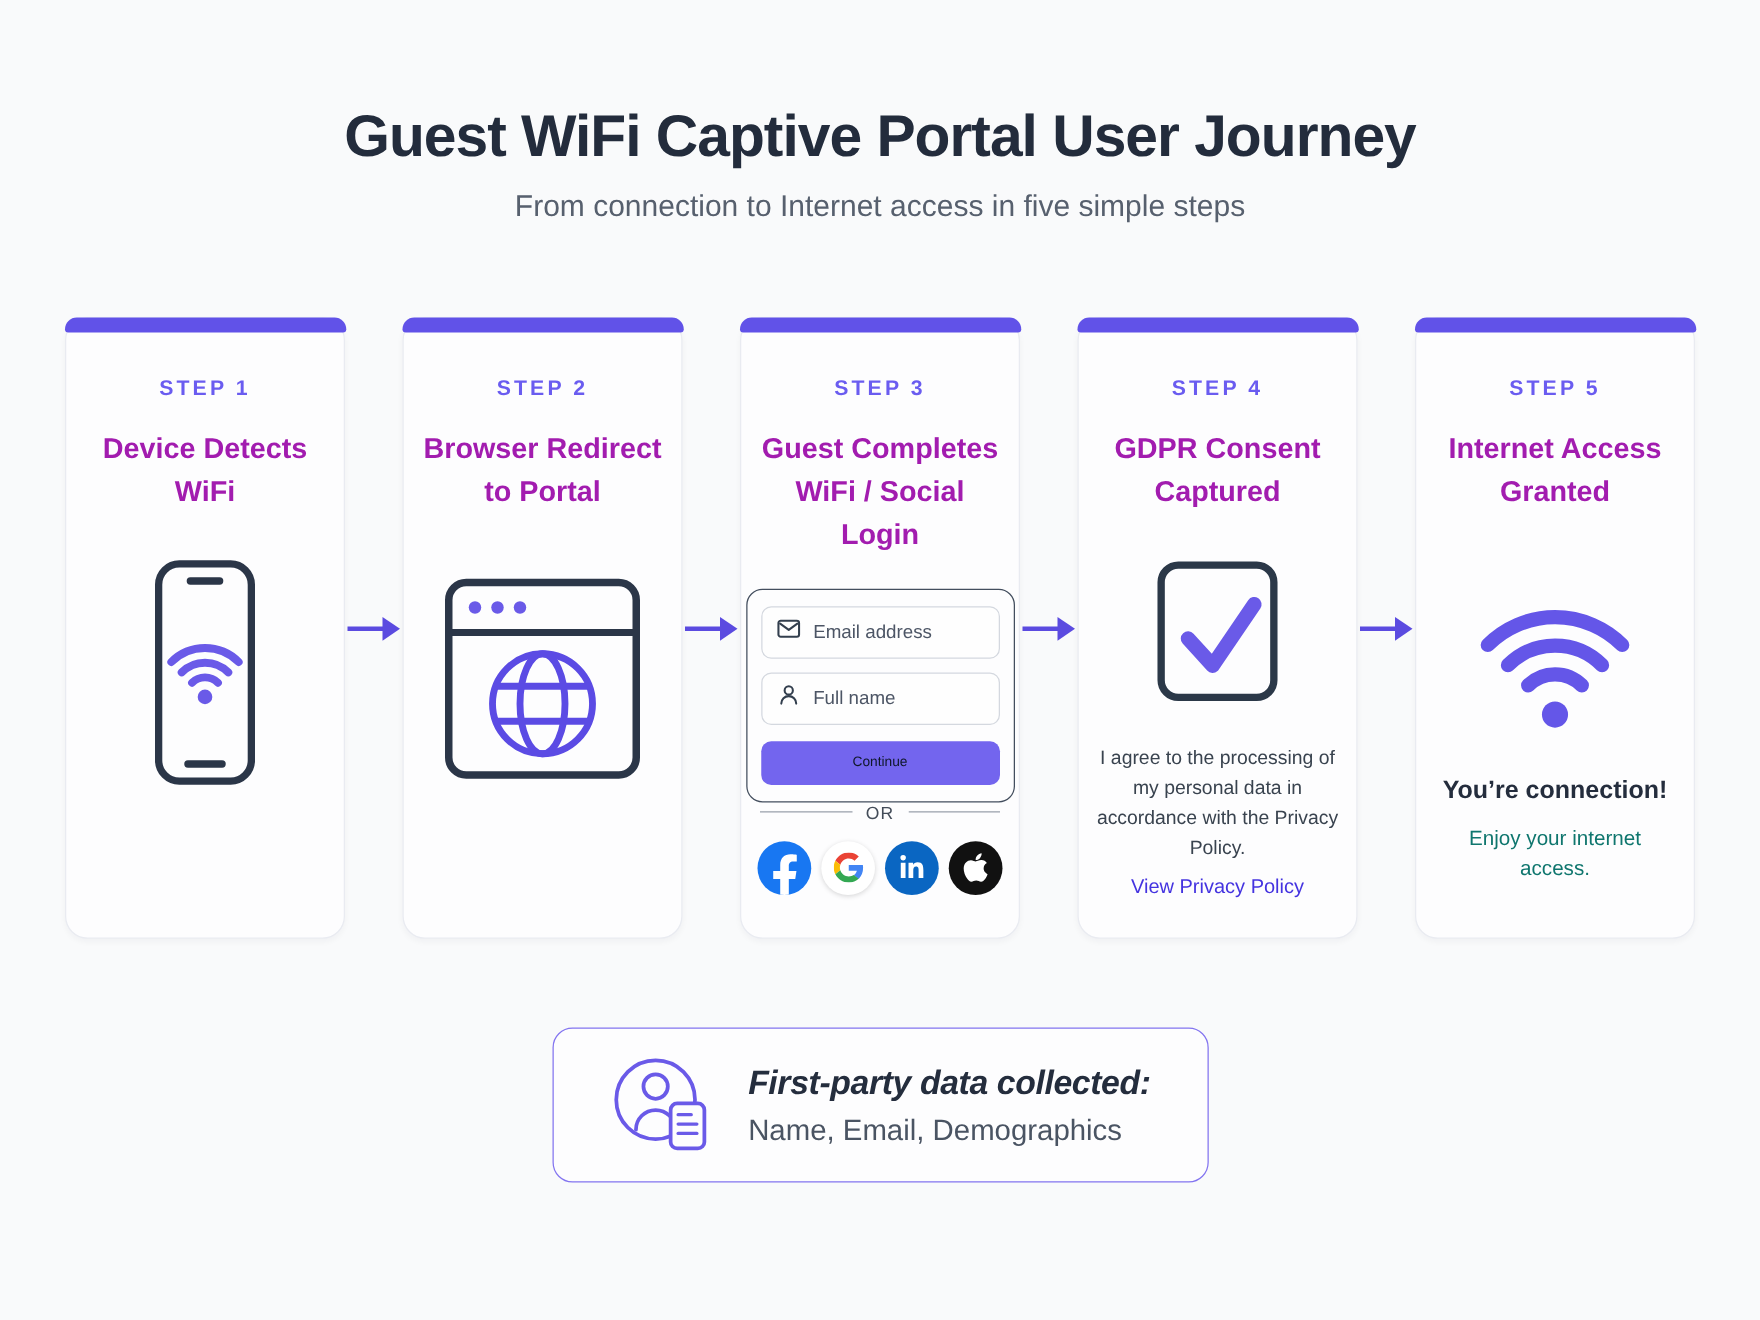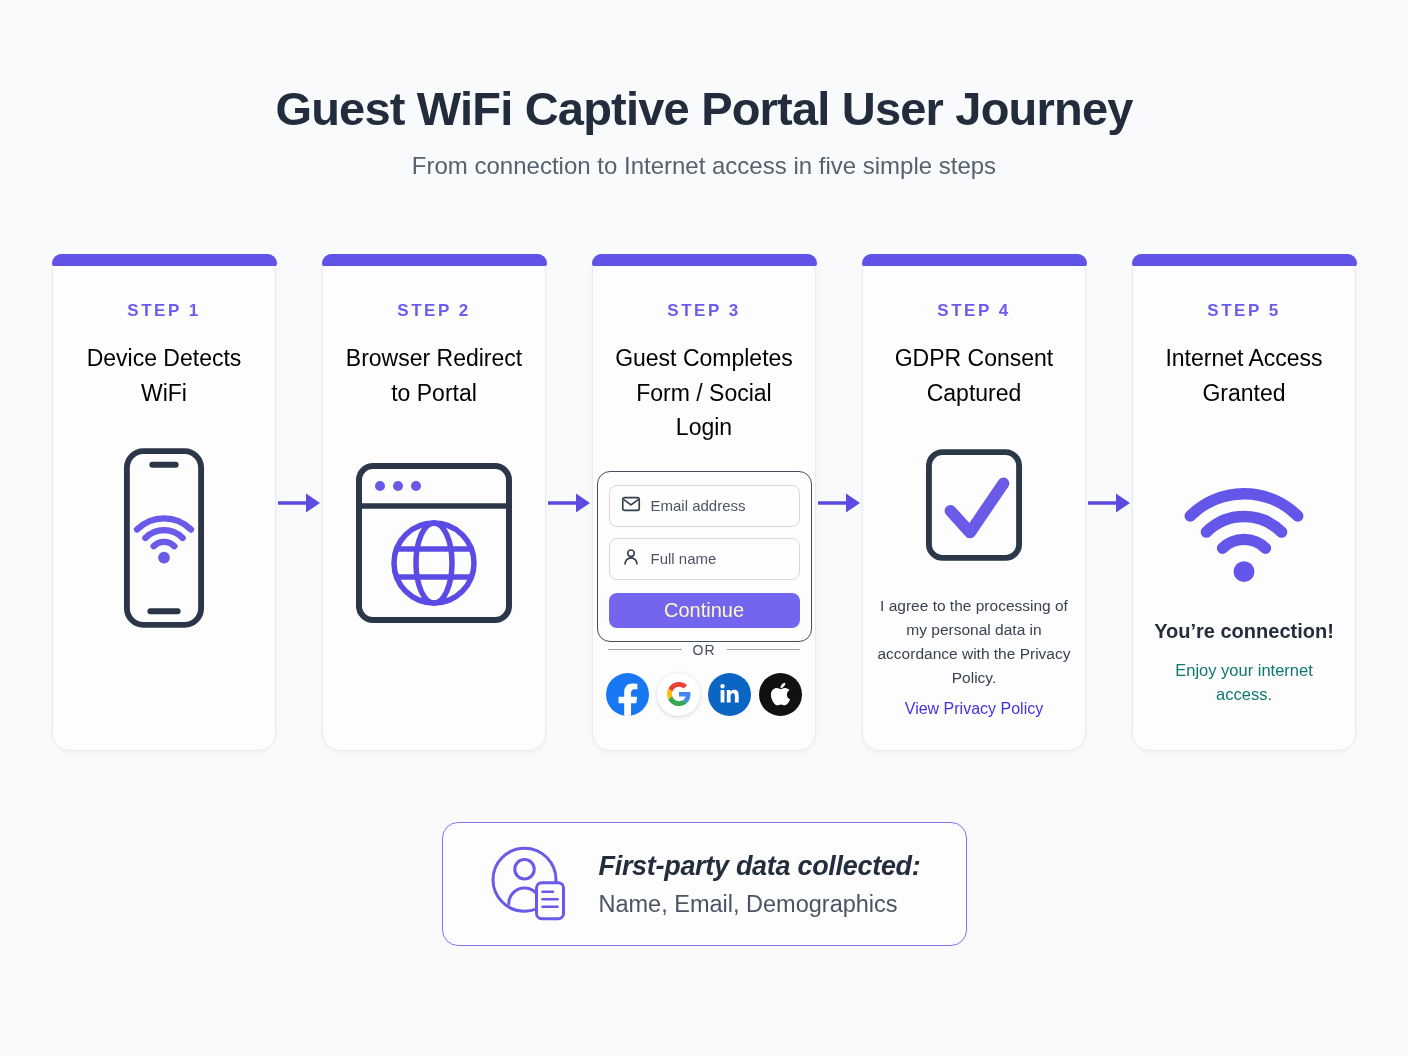--- a/index.html
+++ b/index.html
@@ -18,40 +18,40 @@
   .journey { display:flex; align-items:center; justify-content:center; margin-top:74px; padding:0 40px; }
   .card {
     position:relative; width:224px; height:497px; flex:0 0 auto;
     background:#fdfdfe; border:1.5px solid #e9ebf1; border-radius:18px;
     box-shadow:0 2px 5px rgba(25,30,50,.04);
     display:flex; flex-direction:column; align-items:center;
   }
   .cap { position:absolute; top:-1.5px; left:-1.5px; right:-1.5px; height:12px;
          background:#6152e8; border-radius:18px 18px 5px 5px; }
   .step-label { margin-top:46px; font-size:17px; font-weight:700; letter-spacing:2.5px; color:#6a5cf0; }
-  .card-title { margin:20px 12px 0; font-size:23px; font-weight:400; line-height:1.5;
-                text-align:center; color:#000000; }
+  .card-title { margin:20px 12px 0; font-size:23px; font-weight:700; line-height:1.5;
+                text-align:center; color:#a21caf; }
 
   .arrow-slot { width:46px; display:flex; justify-content:center; flex:0 0 auto; }
 
   
   .graphic-phone   { margin-top:36px; }
   .graphic-browser { margin-top:52px; }
   .graphic-check   { margin-top:38px; }
   .graphic-wifi    { margin-top:56px; }
 
   
   .mini-form { margin-top:26px; width:215px; border:1.7px solid #434e5e; border-radius:13px;
                padding:13px 11px; background:#fdfdfe; }
   .field { display:flex; align-items:center; gap:9px; border:1.5px solid #d4d8df; border-radius:8px;
            height:42px; padding:0 10px; background:#fefefe; }
   .field + .field { margin-top:11px; }
   .field-ph { font-size:15px; color:#4c5565; }
-  .continue-btn { margin-top:13px; height:35px; background:#7365ee; border-radius:8px; color:#fef9c3;
-                  font-size:20px; display:flex; align-items:center; justify-content:center; cursor:pointer; }
+  .continue-btn { margin-top:13px; height:35px; background:#7365ee; border-radius:8px; color:#0f172a;
+                  font-size:11px; display:flex; align-items:center; justify-content:center; cursor:pointer; }
   .or-divider { display:flex; align-items:center; gap:11px; width:192px;
                 color:#434c59; font-size:14px; letter-spacing:1px; }
   .or-line { flex:1; height:1.5px; background:#99a0ab; }
   .socials { margin-top:15px; display:flex; gap:8px; }
   .social { width:43px; height:43px; border-radius:50%; display:flex; align-items:center;
             justify-content:center; overflow:hidden; cursor:pointer; }
   .social.facebook { background:#1877F2; }
   .social.google   { background:#fff; box-shadow:0 1px 4px rgba(0,0,0,.16); }
   .social.linkedin { background:#0A66C2; }
   .social.apple    { background:#111111; }
@@ -128,21 +128,21 @@
   <div class="arrow-slot">
     <svg width="44" height="22" viewBox="0 0 44 22" fill="none">
       <line x1="1" y1="11" x2="30" y2="11" stroke="#5b4be0" stroke-width="3.5"></line>
       <polygon points="29,1.5 29,20.5 43,11" fill="#5b4be0"></polygon>
     </svg>
   </div>
 
   <section class="card">
     <div class="cap"></div>
     <div class="step-label">STEP 3</div>
-    <h2 class="card-title">Guest Completes Form / Social Login</h2>
+    <h2 class="card-title">Guest Completes WiFi / Social Login</h2>
 
     <div class="mini-form">
       <div class="field">
         <span>
           <svg width="22" height="22" viewBox="0 0 24 24" fill="none">
             <rect x="3" y="5" width="18" height="14" rx="2" stroke="#333f4e" stroke-width="1.8"></rect>
             <path d="M4.5 7.5 L12 13 L19.5 7.5" stroke="#333f4e" stroke-width="1.8" stroke-linecap="round" stroke-linejoin="round"></path>
           </svg>
         </span>
         <span class="field-ph">Email address</span>

